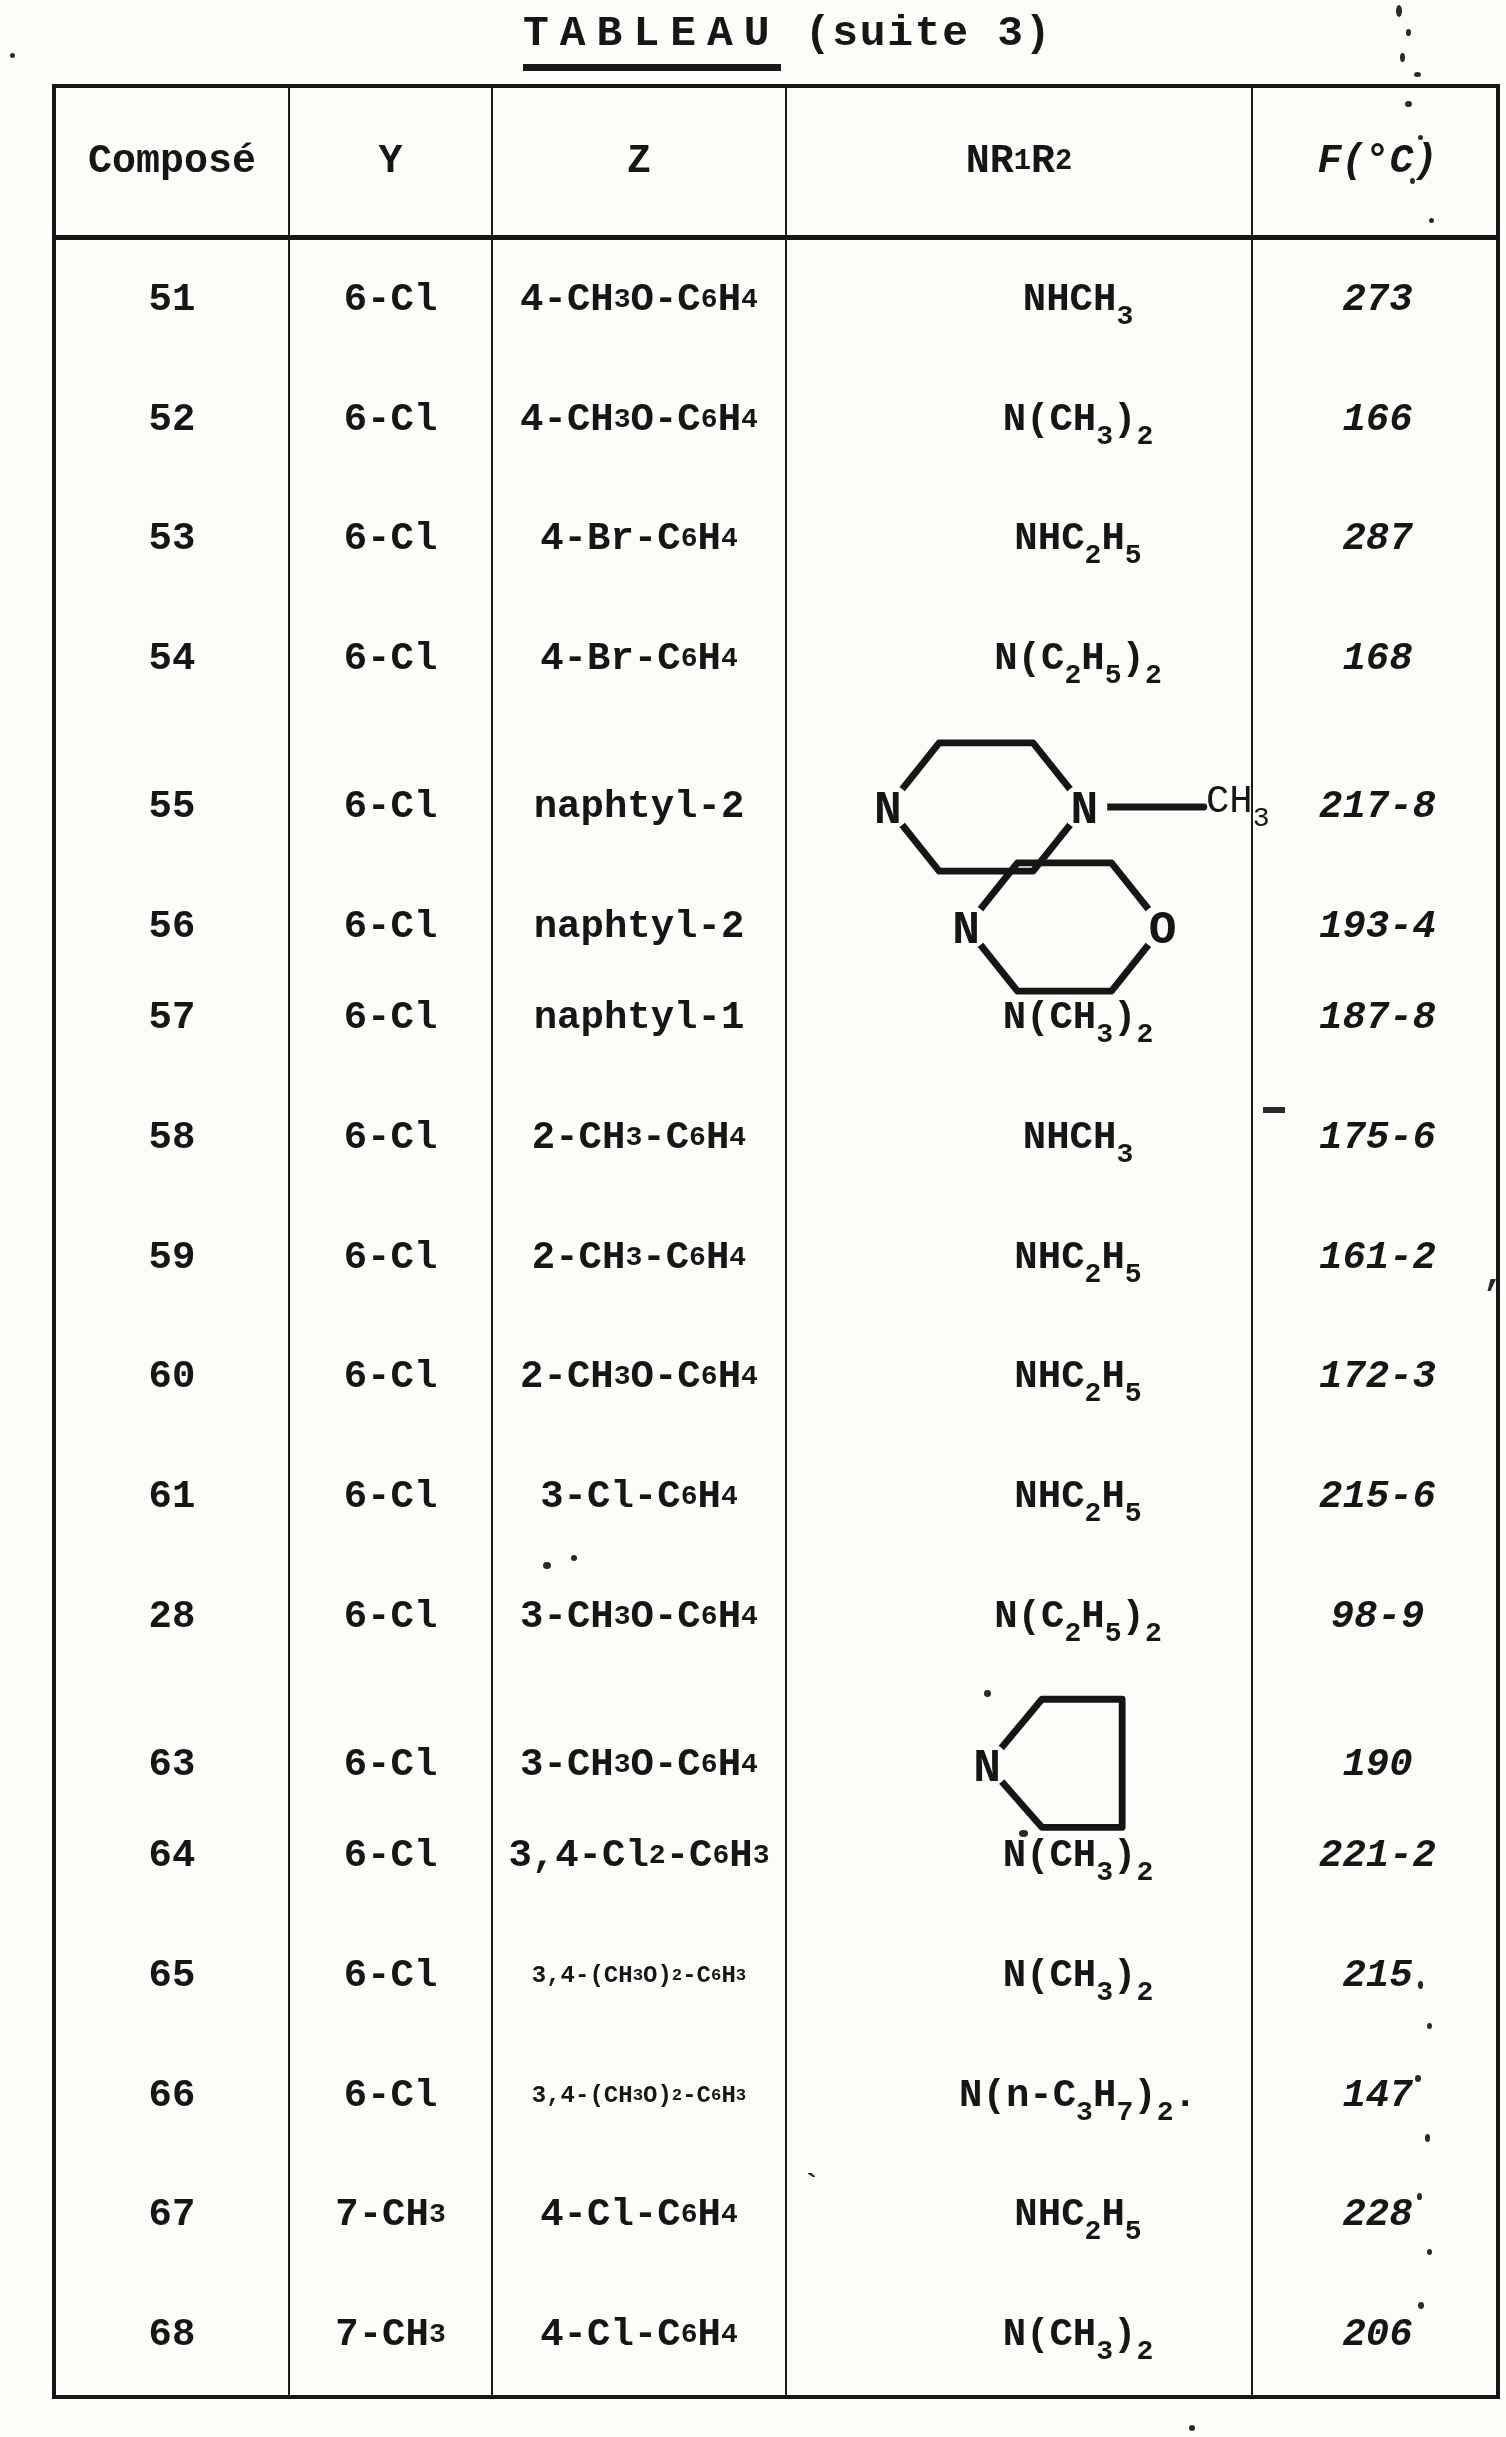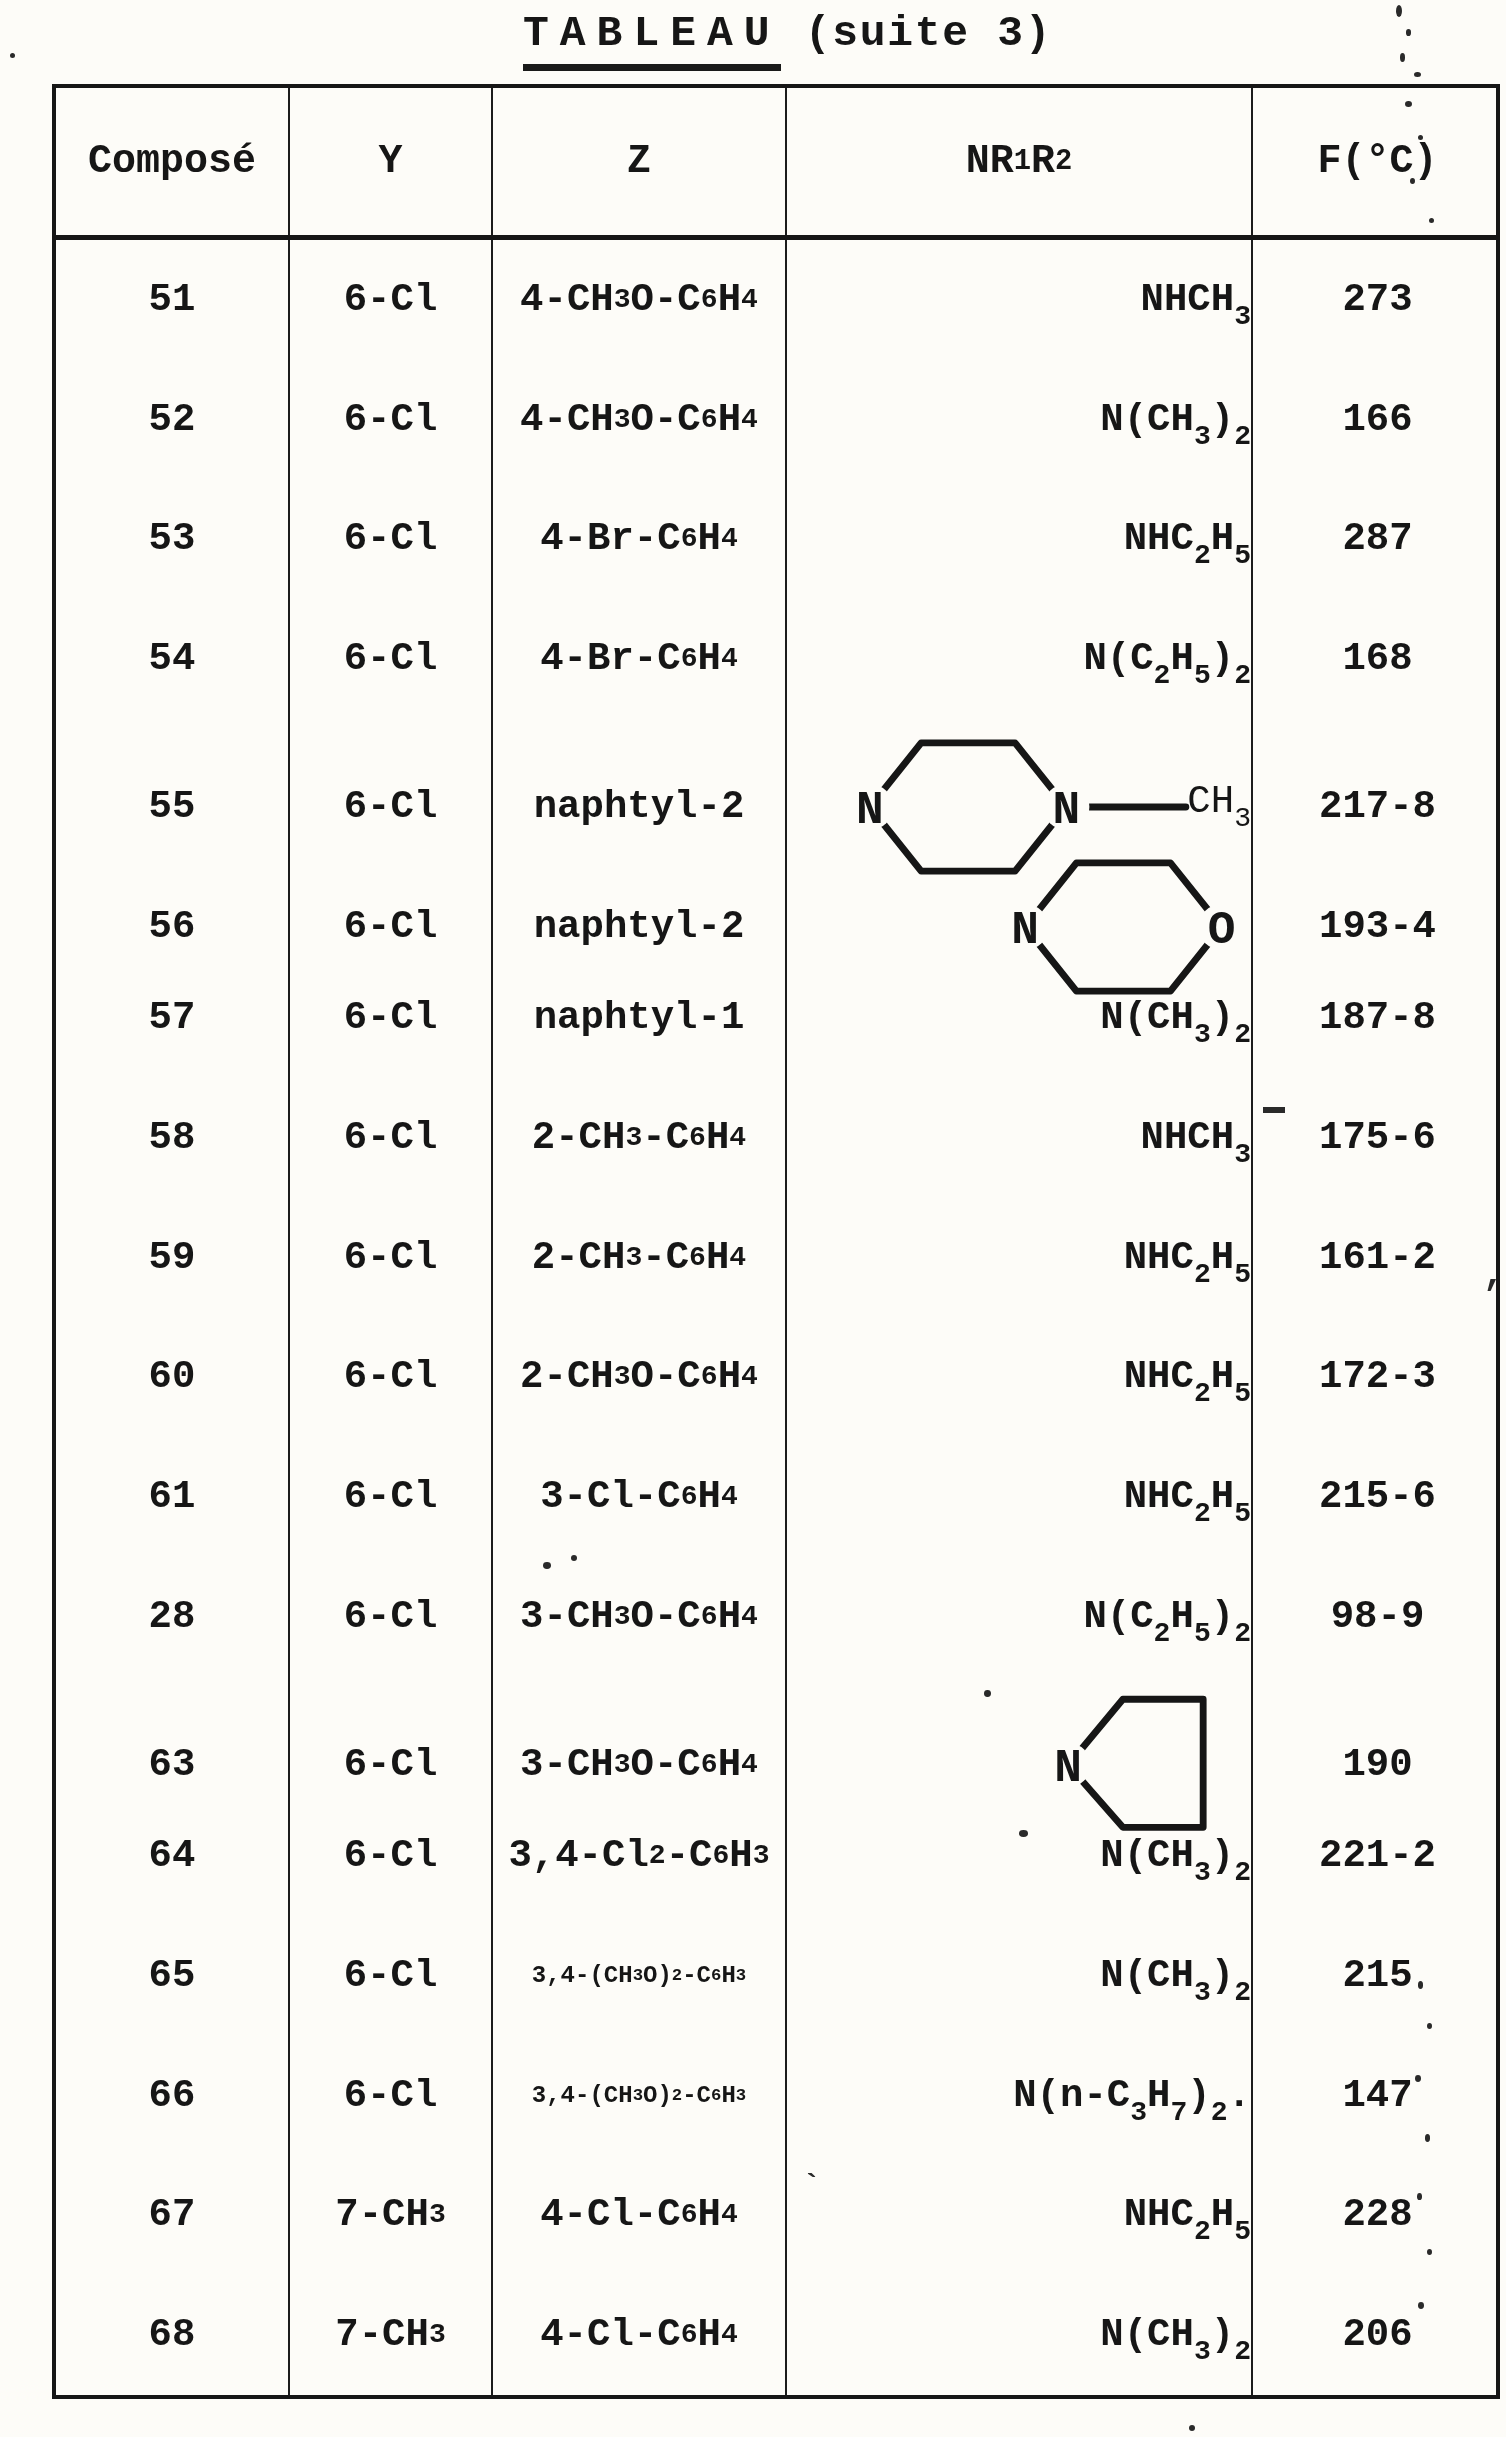--- a/index.html
+++ b/index.html
@@ -16,22 +16,22 @@
   
   .tbl{position:absolute;left:29px;top:84px;width:1448px;height:2315px;
        border:4.3px solid #161616;box-sizing:border-box;
        display:flex;flex-direction:column;background:transparent;margin-left:23px;}
   .trow{display:grid;grid-template-columns:234px 203px 294px 466px 249px;
         flex:1;min-height:0;}
   .trow.head{flex:none;height:147px;border-bottom:5.1px solid #161616;}
   .cell{border-right:2.6px solid #1c1c1c;display:flex;align-items:center;
         justify-content:center;font-size:39px;font-weight:700;
         white-space:nowrap;overflow:visible;box-sizing:border-box;}
-  .cell:last-child{border-right:none;}
-  .nr-cell{justify-content:flex-end;padding-left:118px;}
+  .cell:last-child{border-right:none;font-style:italic;}
+  .nr-cell{justify-content:center;padding-left:118px;}
   .cell sub{font-size:0.72em;vertical-align:-0.5em;line-height:0;}
   .z-cell.small{font-size:24px;}
   .head .cell{font-size:40px;}
   
   .ring-wrap{display:flex;align-items:center;margin-left:-22px;}
   .ring-wrap svg{display:block;}
   .ring-sub{transform:translateY(-5.1px);margin-left:-3.4px;font-size:39px;font-weight:400;}
   svg text{font-family:"Liberation Mono","DejaVu Sans Mono",monospace;
            font-weight:700;font-size:54px;fill:#161616;}
   

